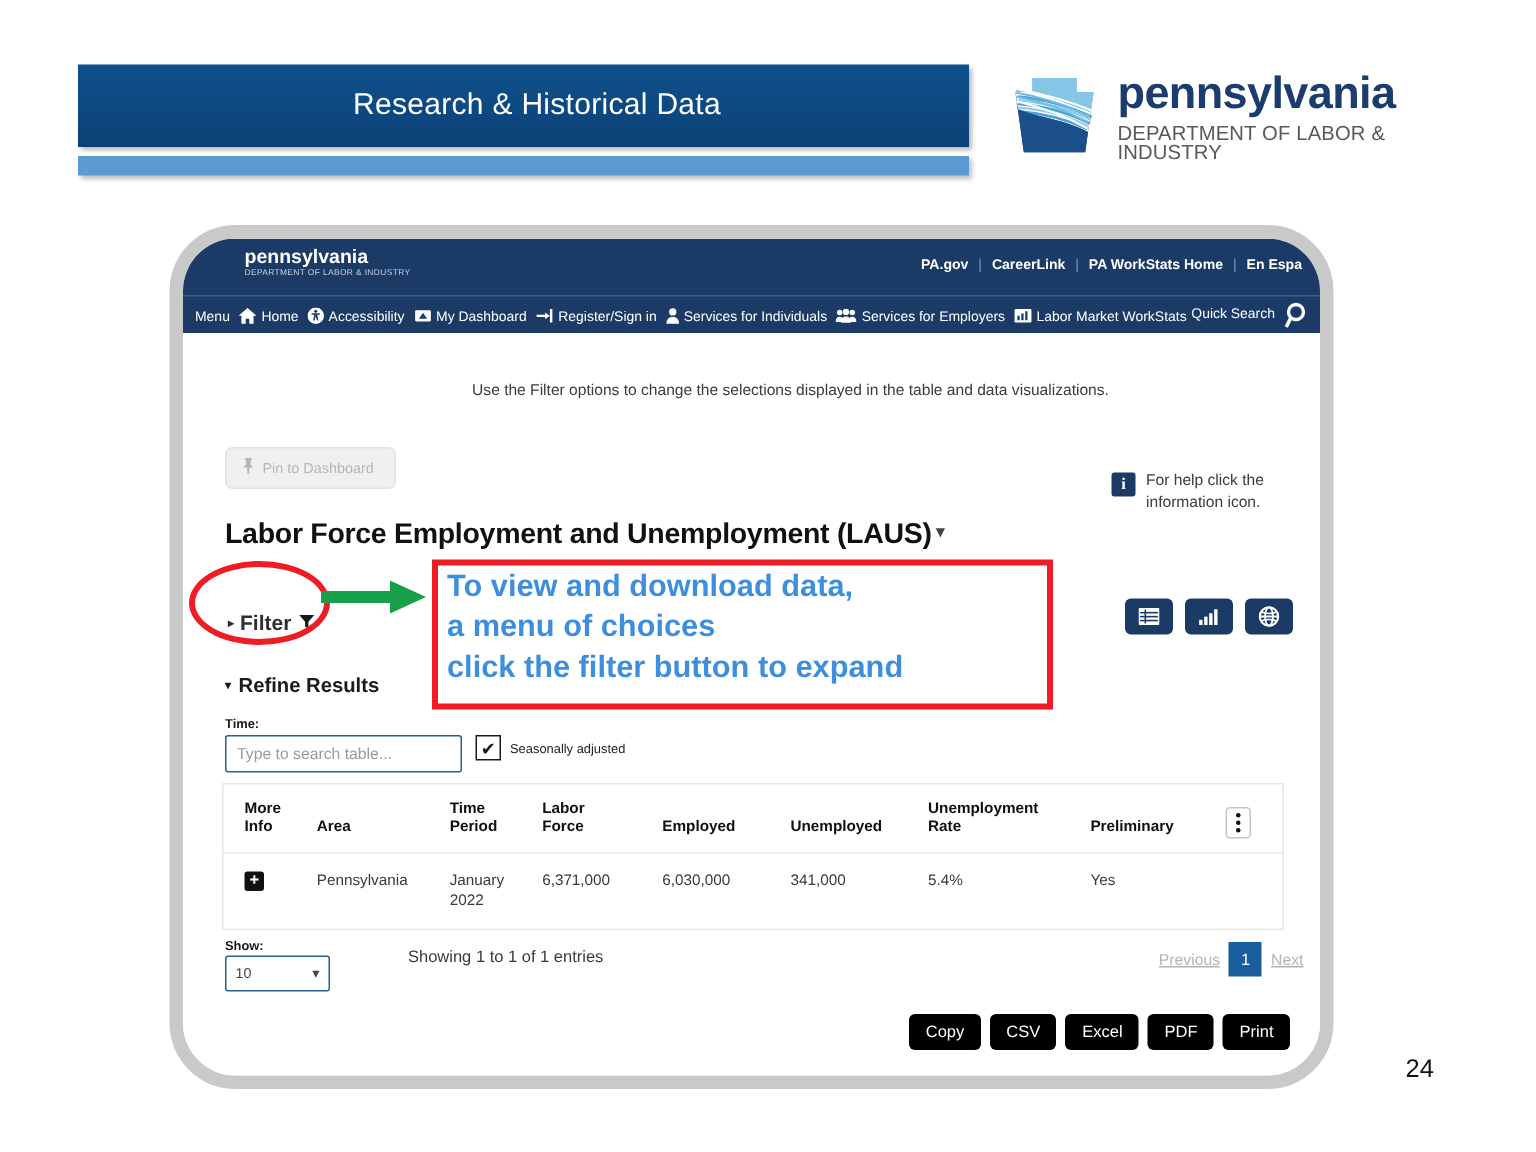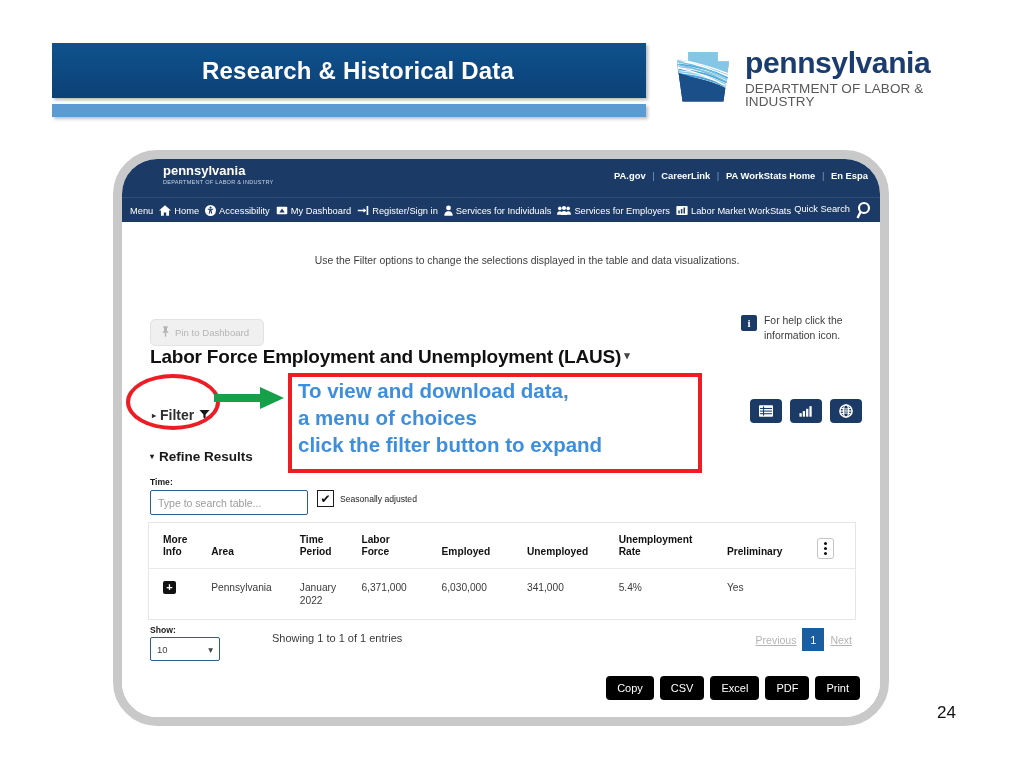--- a/index.html
+++ b/index.html
@@ -13,21 +13,21 @@
 
   
   .slide-banner{
     position:absolute;left:52px;top:43px;width:594px;height:55px;
     background:#0d4d87;
     background:linear-gradient(180deg,#10518d 0%,#0b4176 100%);
     display:flex;align-items:center;justify-content:center;
     box-shadow:2px 2px 3px rgba(0,0,0,.28);
   }
   .slide-banner-title{
-    color:#ffffff;font-size:24px;font-weight:bold;letter-spacing:.2px;margin-left:18px;
+    color:#ffffff;font-size:20px;font-weight:normal;letter-spacing:.2px;margin-left:18px;
   }
   .slide-banner-bar{
     position:absolute;left:52px;top:104px;width:594px;height:13px;
     background:#5b9bd1;
     box-shadow:2px 2px 3px rgba(0,0,0,.25);
   }
 
   
   .pa-logo{
     position:absolute;left:672px;top:43px;width:310px;height:70px;
@@ -95,21 +95,21 @@
   .intro-h{
     position:absolute;left:85px;top:11px;width:640px;
     font-size:14.5px;font-weight:bold;color:#111;text-align:center;
   }
   .intro-p{
     position:absolute;left:85px;top:33px;width:640px;
     font-size:10.4px;color:#3c3c3c;text-align:center;
   }
 
   .pin-btn{
-    position:absolute;left:28px;top:97px;
+    position:absolute;left:28px;top:76px;
     padding:6px 14px 6px 10px;
     border:1px solid #e2e2e2;border-radius:5px;
     background:#f0f0f0;color:#b5b5b5;font-size:9.6px;
     display:flex;align-items:center;gap:5px;
   }
 
   .help-box{
     position:absolute;right:18px;top:92px;display:flex;gap:7px;align-items:flex-start;
   }
   .info-icon{
@@ -203,21 +203,21 @@
 
   
   .show-label{position:absolute;left:28px;top:403px;font-size:8.6px;font-weight:bold;color:#1a1a1a;}
   .show-select{
     position:absolute;left:28px;top:415px;width:70px;height:24px;
     border:1px solid #2b5e92;border-radius:2px;background:#fff;
     display:flex;align-items:center;justify-content:space-between;
     padding:0 6px;box-sizing:border-box;font-size:9.5px;color:#444;
   }
   .entries{position:absolute;left:150px;top:410px;font-size:11px;color:#3a3a3a;}
-  .pager{position:absolute;right:28px;top:406px;display:flex;align-items:center;gap:6px;}
+  .pager{position:absolute;right:11px;top:406px;display:flex;align-items:center;gap:6px;}
   .pg-link{font-size:10.5px;color:#b4b4b4;text-decoration:underline;}
   .pg-cur{
     width:22px;height:23px;background:#1b5ea0;color:#fff;font-size:11px;
     display:flex;align-items:center;justify-content:center;
   }
 
   .export-btns{position:absolute;right:20px;top:454px;display:flex;gap:6px;}
   .ebtn{
     background:#000000;color:#fff;font-size:11px;border-radius:4px;
     padding:6px 11px;display:flex;align-items:center;justify-content:center;

